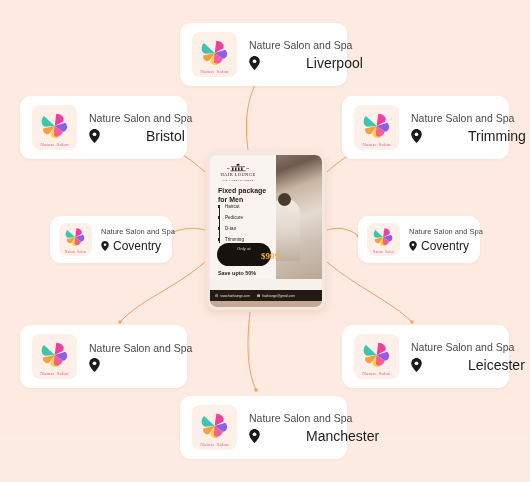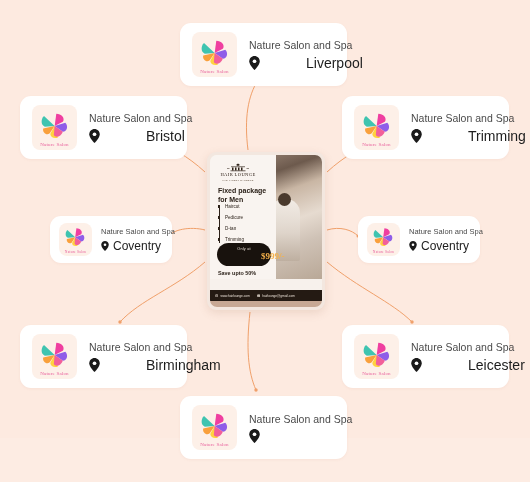--- a/index.html
+++ b/index.html
@@ -439,21 +439,20 @@
       </svg>
       <span class="logo-word">Nature Salon</span>
     </div>
     <div class="card-text">
       <span class="card-title">Nature Salon and Spa</span>
       <span class="card-city-row">
         <svg class="pin-icon" viewBox="0 0 12 16">
           <path d="M6 0C2.7 0 0 2.7 0 6c0 4.5 6 10 6 10s6-5.5 6-10c0-3.3-2.7-6-6-6z" fill="#1a1a1a"></path>
           <circle cx="6" cy="6" r="2.1" fill="#ffffff"></circle>
         </svg>
-        <span>Birmingham</span>
       </span>
     </div>
   </div>
 
   <div class="card lg" style="left:342px; top:325px; width:167px;">
     <div class="card-logo">
       <svg class="logo-mark" viewBox="0 0 40 34">
         <path d="M20 17 L7 5 C3 9 3 16 8 18 Z" fill="#3fc4b0"></path>
         <path d="M20 17 L6 20 C5 25 10 29 14 26 Z" fill="#f9a03c"></path>
         <path d="M20 17 L22 2 C28 2 33 7 30 12 Z" fill="#ef3fa0"></path>
@@ -487,20 +486,21 @@
       </svg>
       <span class="logo-word">Nature Salon</span>
     </div>
     <div class="card-text">
       <span class="card-title">Nature Salon and Spa</span>
       <span class="card-city-row">
         <svg class="pin-icon" viewBox="0 0 12 16">
           <path d="M6 0C2.7 0 0 2.7 0 6c0 4.5 6 10 6 10s6-5.5 6-10c0-3.3-2.7-6-6-6z" fill="#1a1a1a"></path>
           <circle cx="6" cy="6" r="2.1" fill="#ffffff"></circle>
         </svg>
+        <span>Manchester</span>
       </span>
     </div>
   </div>
 
   <div class="phone">
     <div class="phone-screen">
 
       <div class="phone-photo"></div>
       <div class="phone-left"></div>
 

